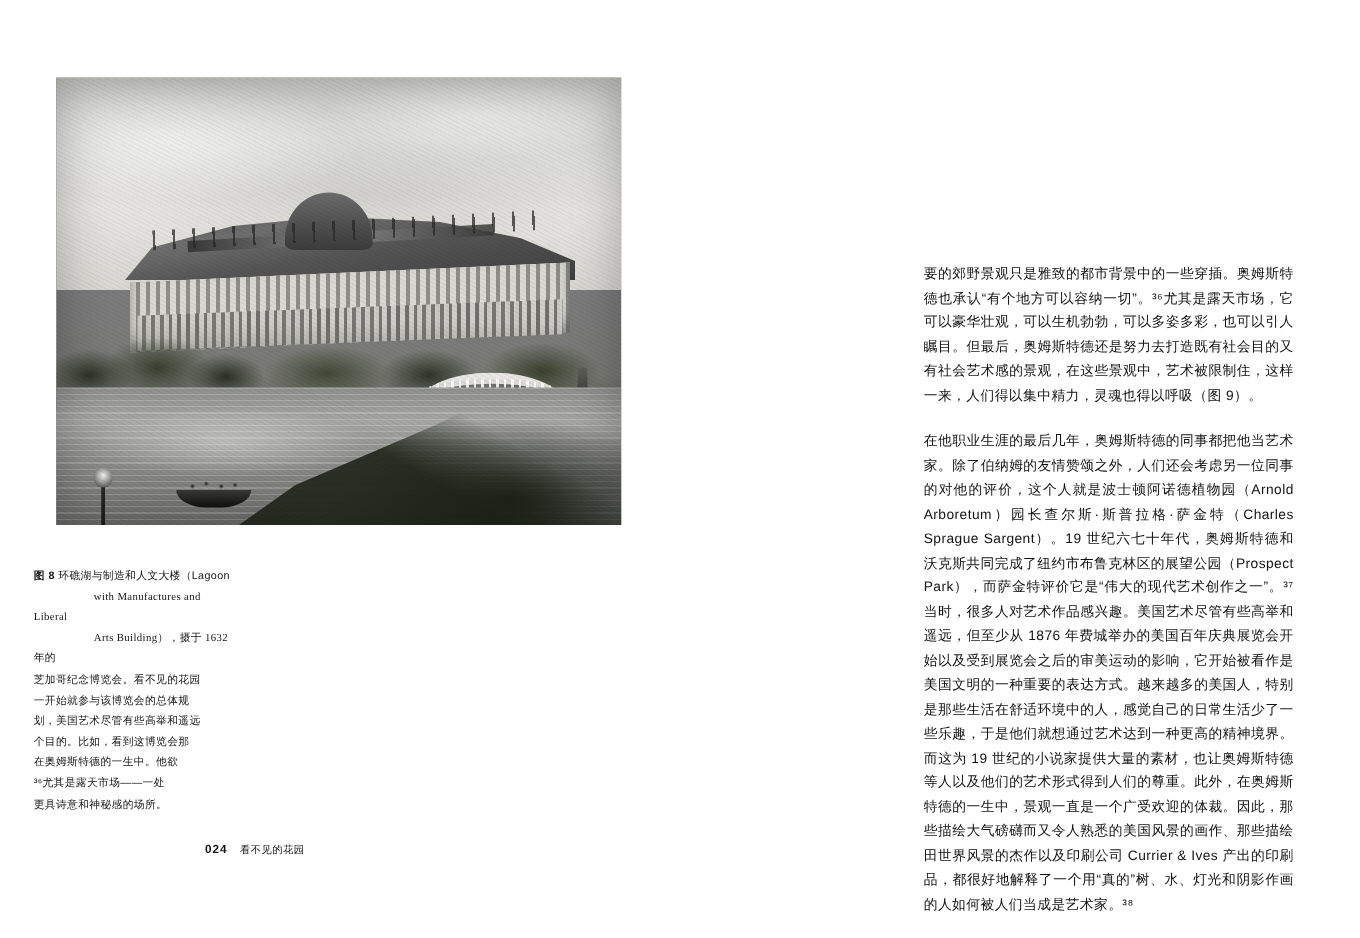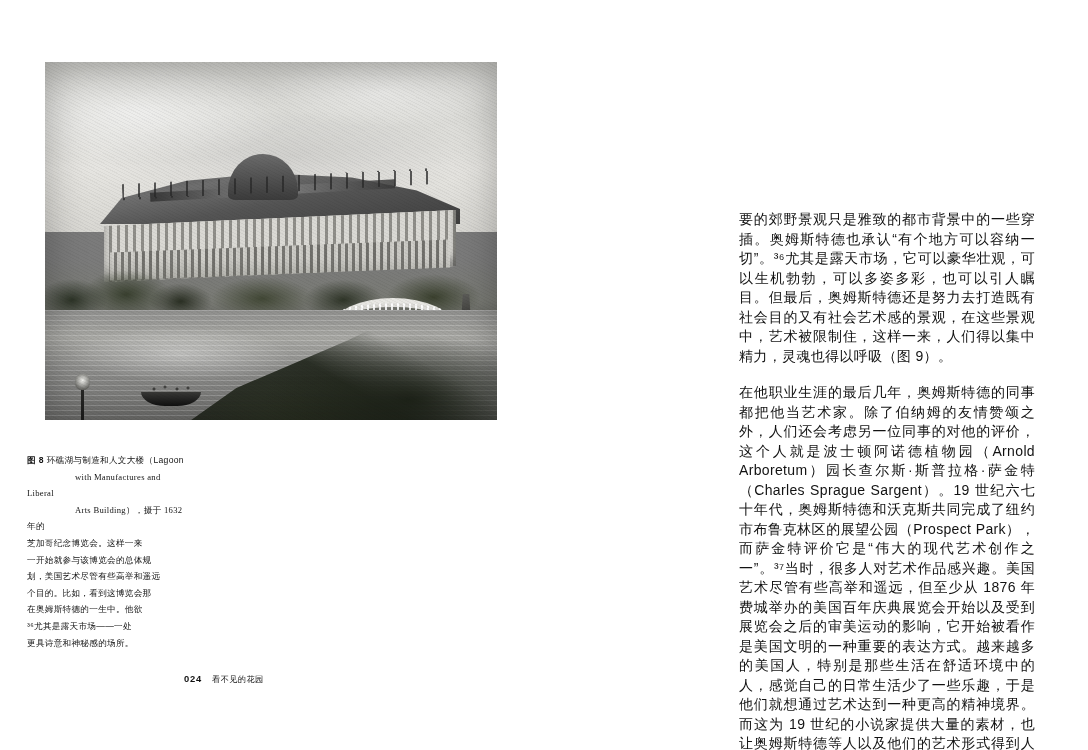--- a/index.html
+++ b/index.html
@@ -308,21 +308,21 @@
 
   
 
   .body-col {
     position: absolute;
     left: 195px;
     top: 210px;
     width: 296px;
   }
   .para {
-    font-size: 14px;
+    font-size: 11px;
     line-height: 19.5px;
     text-align: justify;
     color: #121212;
     letter-spacing: .35px;
     margin: 0 0 17px 0;
   }
 
   
 
   .folio {
@@ -337,21 +337,21 @@
   }
   .folio .num {
     font-weight: bold;
     font-size: 9.4px;
     letter-spacing: .8px;
   }
   .folio .txt {
     font-size: 8.2px;
     letter-spacing: .4px;
   }
-  .folio-left { left: 184px; }
+  .folio-left { left: 164px; }
 </style>
 </head>
 <body>
 
 <div class="spread">
 
   <div class="page">
 
     <div class="photo-frame">
       <div class="sky"></div>
@@ -384,21 +384,21 @@
 
       <div class="grain"></div>
       <div class="vignette"></div>
     </div>
 
     <div class="caption">
       <span class="fignum">图 8</span>
       <span>环礁湖与制造和人文大楼（Lagoon</span><br>
       <span class="latin">with Manufactures and Liberal</span><br>
       <span class="latin">Arts Building），摄于 1632 年的</span><br>
-      <span>芝加哥纪念博览会。这样一来</span><br>
+      <span>芝加哥纪念博览会。看不见的花园</span><br>
       <span>一开始就参与该博览会的总体规</span><br>
       <span>划，美国艺术尽管有些高举和遥远</span><br>
       <span>个目的。比如，看到这博览会那</span><br>
       <span>在奥姆斯特德的一生中。他欲</span><br>
       <span>³⁶尤其是露天市场——一处</span><br>
       <span>更具诗意和神秘感的场所。</span>
     </div>
 
     <div class="folio folio-left">
       <span class="num">024</span>

